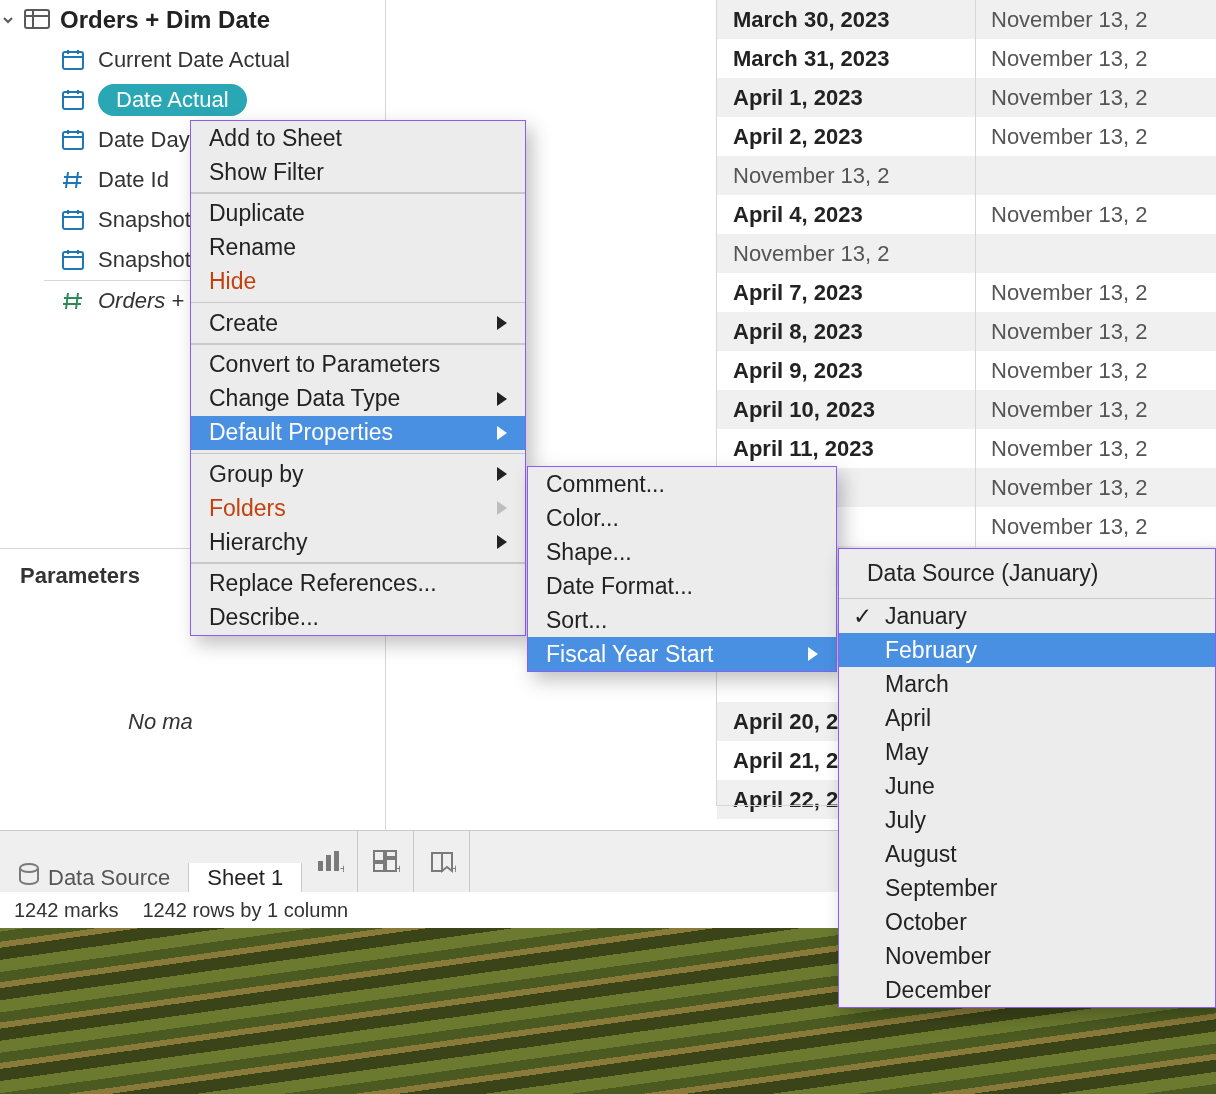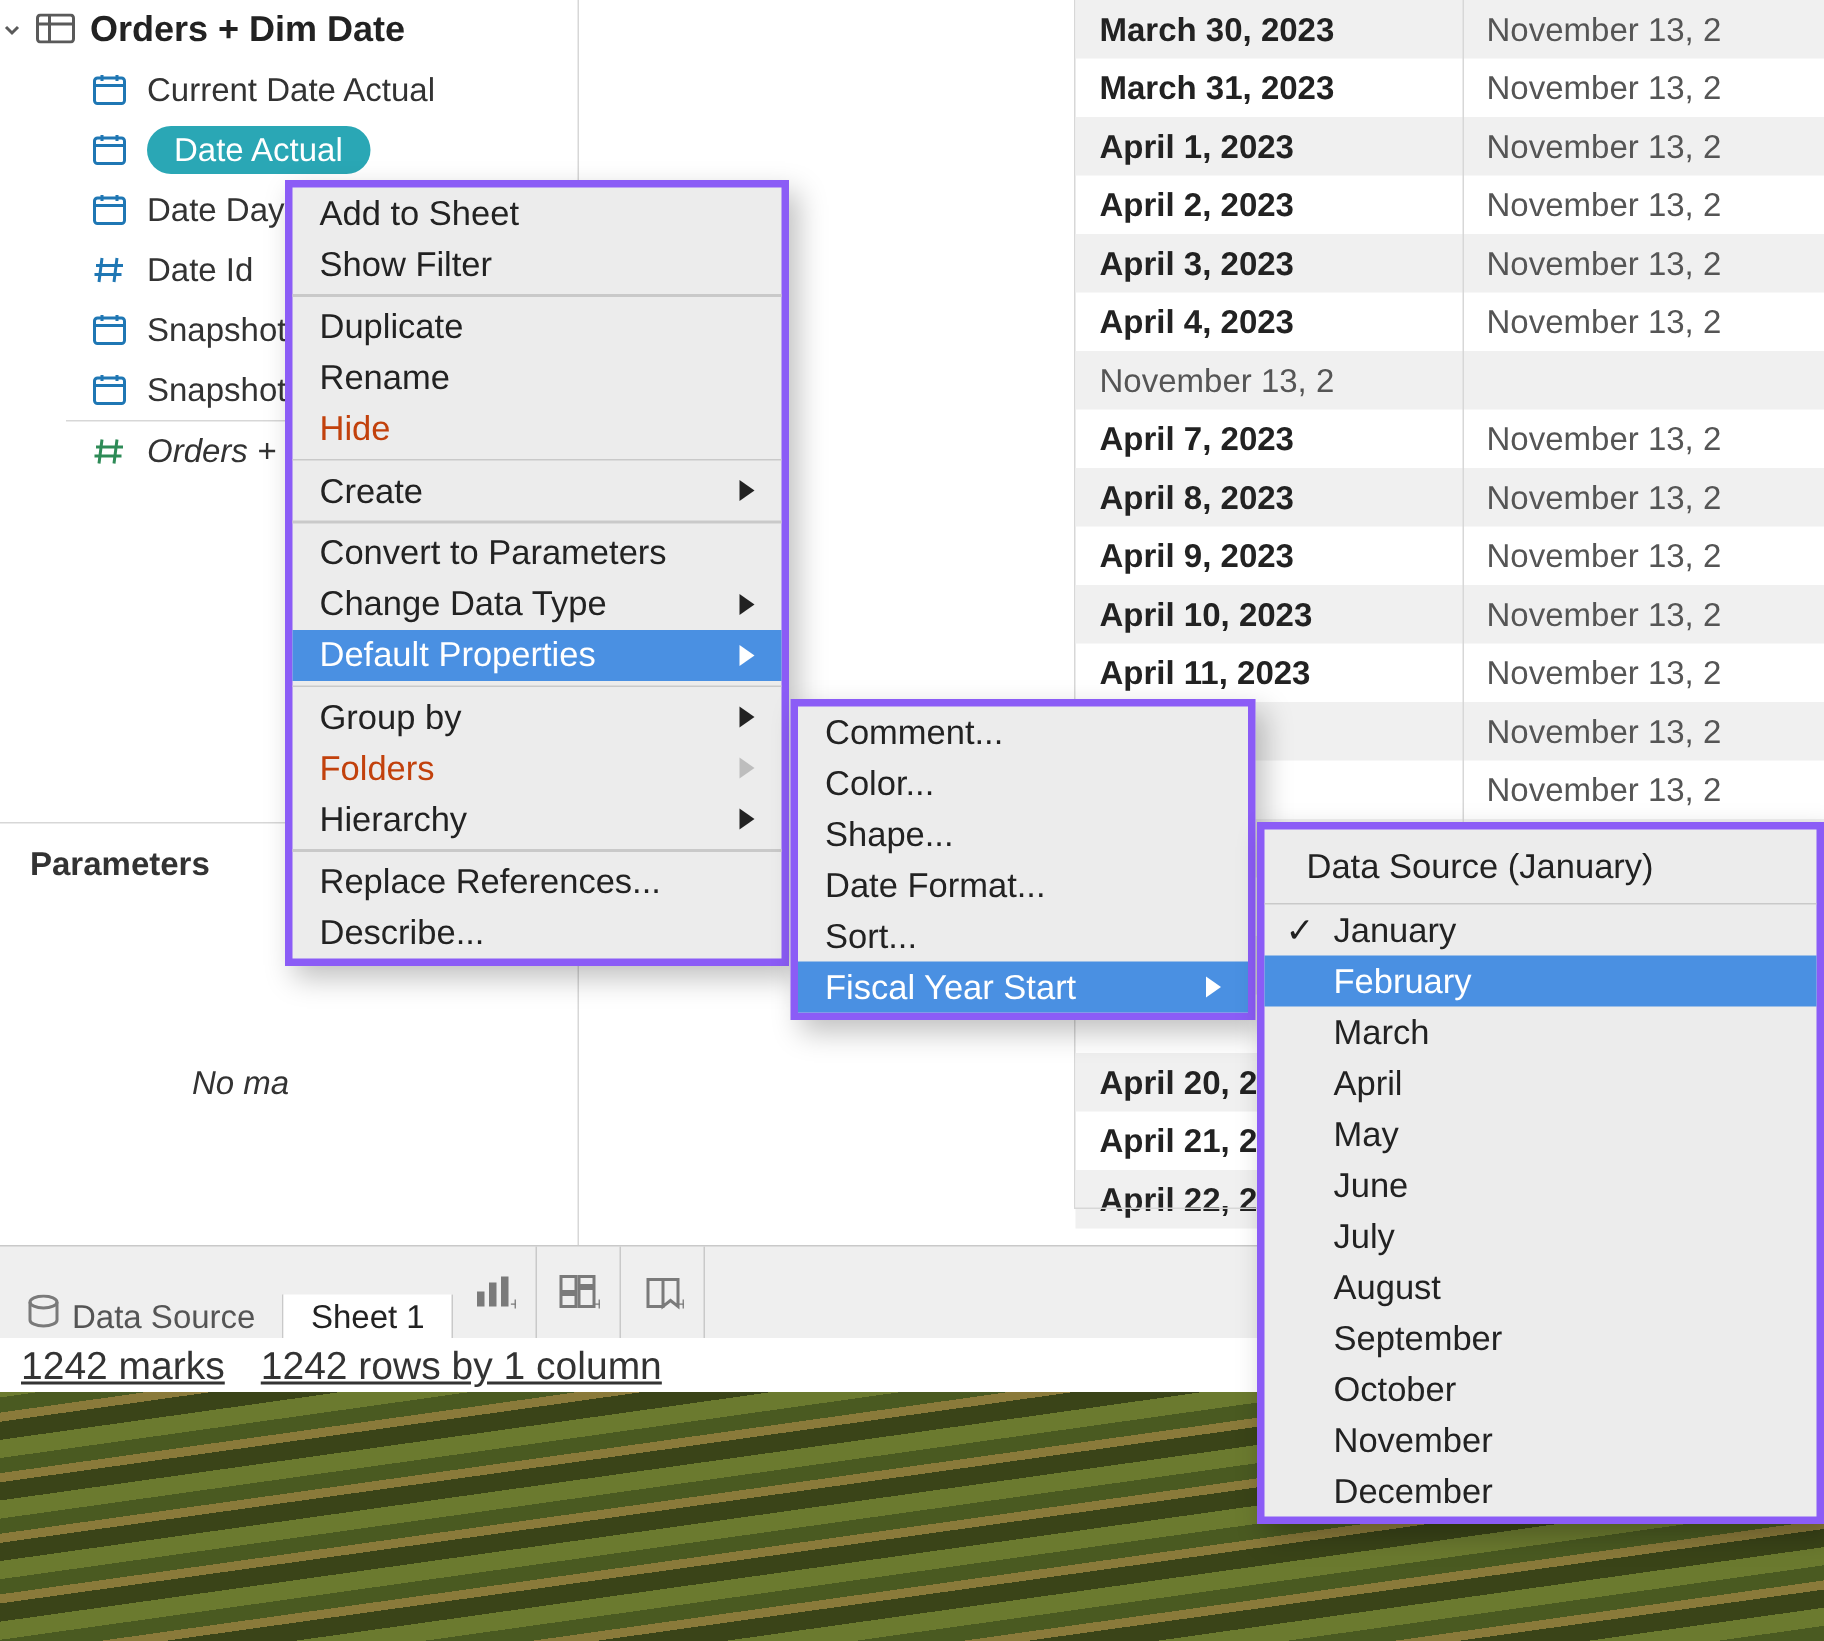--- a/index.html
+++ b/index.html
@@ -34,28 +34,28 @@
   .gc1 { width: 258px; font-weight: 700; color: #222; }
   .gc2 { flex: 1; color: #555; }
   .grid-bottom-line { position:absolute; left:330px; right:0; bottom: 24px; height:1px; background:#d7d7d7; }
 
   
   .tab-strip { position: absolute; left: 0; top: 830px; right: 0; height: 62px; background: #efefef; display:flex; align-items:stretch; border-top:1px solid #c9c9c9; }
   .tab { display:flex; align-items:center; gap:8px; padding:0 18px; border-right:1px solid #c9c9c9; color:#555;margin-top:32px; }
   .tab.active { background:#fff; color:#222; font-weight:400; }
   .iconbtn { width:56px; display:flex; align-items:center; justify-content:center; border-right:1px solid #c9c9c9; }
 
-  .status { position:absolute; left:0; top:892px; right:0; height:36px; background:#fff; display:flex; align-items:center; gap:24px; padding-left:14px; color:#333; font-size:26px;text-decoration:underline; }
+  .status { position:absolute; left:0; top:892px; right:0; height:36px; background:#fff; display:flex; align-items:center; gap:24px; padding-left:14px; color:#333; font-size:20px; }
 
   .desktop-bg { position:absolute; left:0; top:928px; right:0; bottom:0;
     background: repeating-linear-gradient(-8deg,#4a5a21 0 10px,#6b7a2f 10px 22px,#3a4418 22px 34px,#8a7a3a 34px 40px);
   }
 
   
-  .menu { position:absolute; background:#ececec; border:5px solid #8b5cf6; box-shadow: 6px 8px 18px rgba(0,0,0,0.25); font-size:23px; color:#222; }
+  .menu { position:absolute; background:#ececec; border:1px solid #8b5cf6; box-shadow: 6px 8px 18px rgba(0,0,0,0.25); font-size:23px; color:#222; }
   .menu .mi { display:flex; align-items:center; justify-content:space-between; height:34px; padding:0 18px; }
   .menu .mi.disabled { color:#c2410c; }
   .menu .mi.selected { background:#4a90e2; color:#fff; }
   .menu .sep { height:1.5px; background:#c9c9c9; margin:3px 0; }
   .menu .mi .arrow { width:0;height:0;border-top:7px solid transparent;border-bottom:7px solid transparent;border-left:10px solid #222; }
   .menu .mi.selected .arrow { border-left-color:#fff; }
   .menu .mi.disabled .arrow { border-left-color:#bdbdbd; }
 
   .menu1 { left:190px; top:120px; width:336px; }
   .menu2 { left:527px; top:466px; width:310px; }
@@ -188,21 +188,20 @@
         </div>
         <div class="grow striped">
           <div class="gcell gc1">April 1, 2023</div>
           <div class="gcell gc2">November 13, 2</div>
         </div>
         <div class="grow">
           <div class="gcell gc1">April 2, 2023</div>
           <div class="gcell gc2">November 13, 2</div>
         </div>
         <div class="grow striped">
-          <div class="gcell gc1">April 3, 2023</div>
           <div class="gcell gc2">November 13, 2</div>
         </div>
         <div class="grow">
           <div class="gcell gc1">April 4, 2023</div>
           <div class="gcell gc2">November 13, 2</div>
         </div>
         <div class="grow striped">
           <div class="gcell gc2">November 13, 2</div>
         </div>
         <div class="grow">

